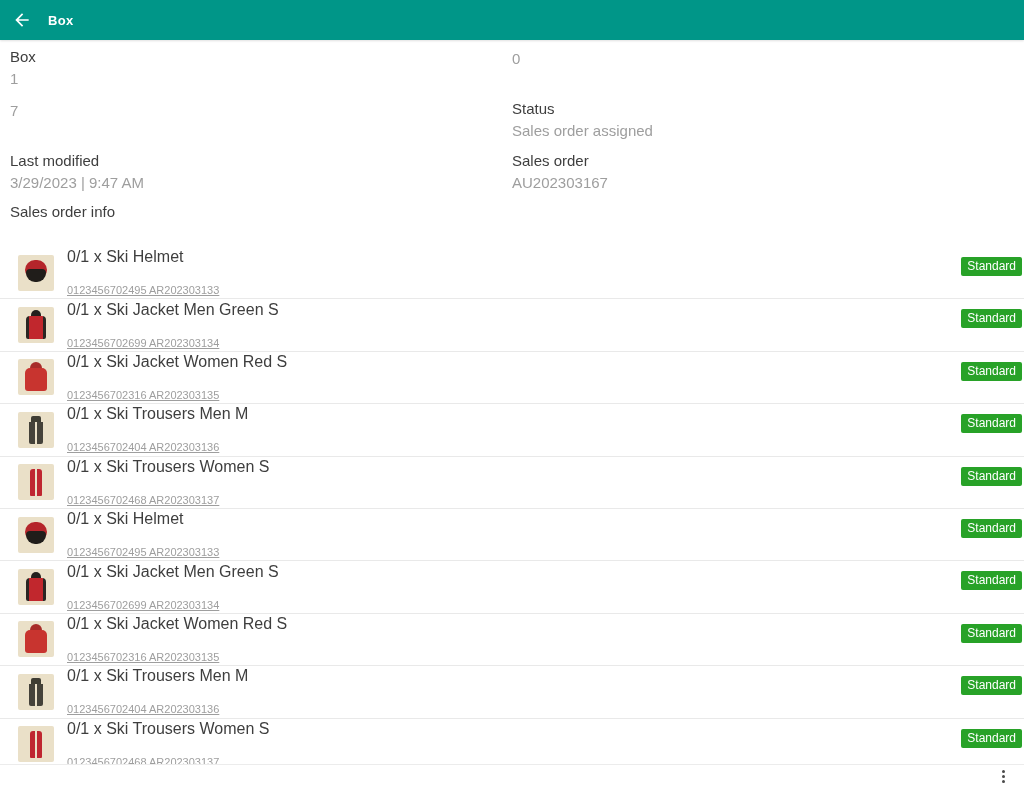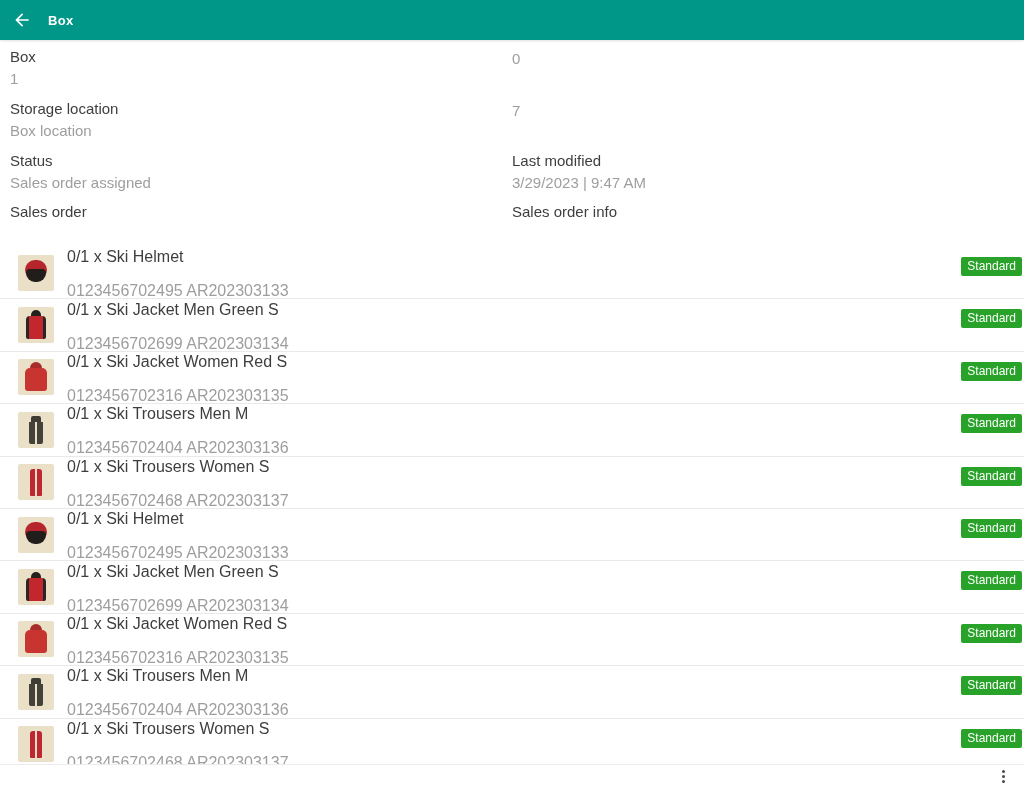--- a/index.html
+++ b/index.html
@@ -39,21 +39,21 @@
   
   .list{flex:1 1 auto;overflow:hidden;}
   .item-row{
     height:52.4px;box-sizing:border-box;
     border-bottom:1px solid var(--divider);
     display:flex;align-items:center;
     padding-left:18px;position:relative;background:#fff;
   }
   .item-text{margin-left:13px;min-width:0;}
   .item-title{font-size:16px;color:var(--label);line-height:21px;white-space:nowrap;}
-  .item-sub{font-size:16px;color:var(--muted);line-height:17px;margin-top:15px;white-space:nowrap;}
+  .item-sub{font-size:11px;color:var(--muted);line-height:17px;margin-top:15px;white-space:nowrap;text-decoration:underline;}
   .badge{
     position:absolute;top:10px;right:2px;
     background:var(--badge);color:#fff;
     font-size:12px;line-height:14px;padding:2px 6px 3px;
     border-radius:2px;
   }
   
   .thumb{position:relative;width:36px;height:36px;flex:none;background:var(--thumbbg);border-radius:2px;overflow:hidden;}
   .thumb::before,.thumb::after{content:"";position:absolute;}
   .thumb.helmet::before{left:7px;top:5px;width:22px;height:18px;background:#b5252b;border-radius:11px 11px 9px 9px;}
@@ -92,36 +92,33 @@
 
 <div class="info-grid">
   <div class="field">
     <div class="flabel">Box</div>
     <div class="fvalue">1</div>
   </div>
   <div class="field">
     <div class="fvalue">0</div>
   </div>
   <div class="field">
-    <div class="flabel">Storage location</div>
-    <div class="fvalue">Box location</div>
-  </div>
-  <div class="field">
     <div class="fvalue">7</div>
   </div>
   <div class="field">
     <div class="flabel">Status</div>
     <div class="fvalue">Sales order assigned</div>
   </div>
   <div class="field">
     <div class="flabel">Last modified</div>
     <div class="fvalue">3/29/2023 | 9:47 AM</div>
   </div>
   <div class="field">
     <div class="flabel">Sales order</div>
+    <div class="fvalue">AU202303167</div>
   </div>
   <div class="field">
     <div class="flabel">Sales order info</div>
   </div>
 </div>
 
 <div class="list">
 
   <div class="item-row">
     <span class="thumb helmet"></span>

